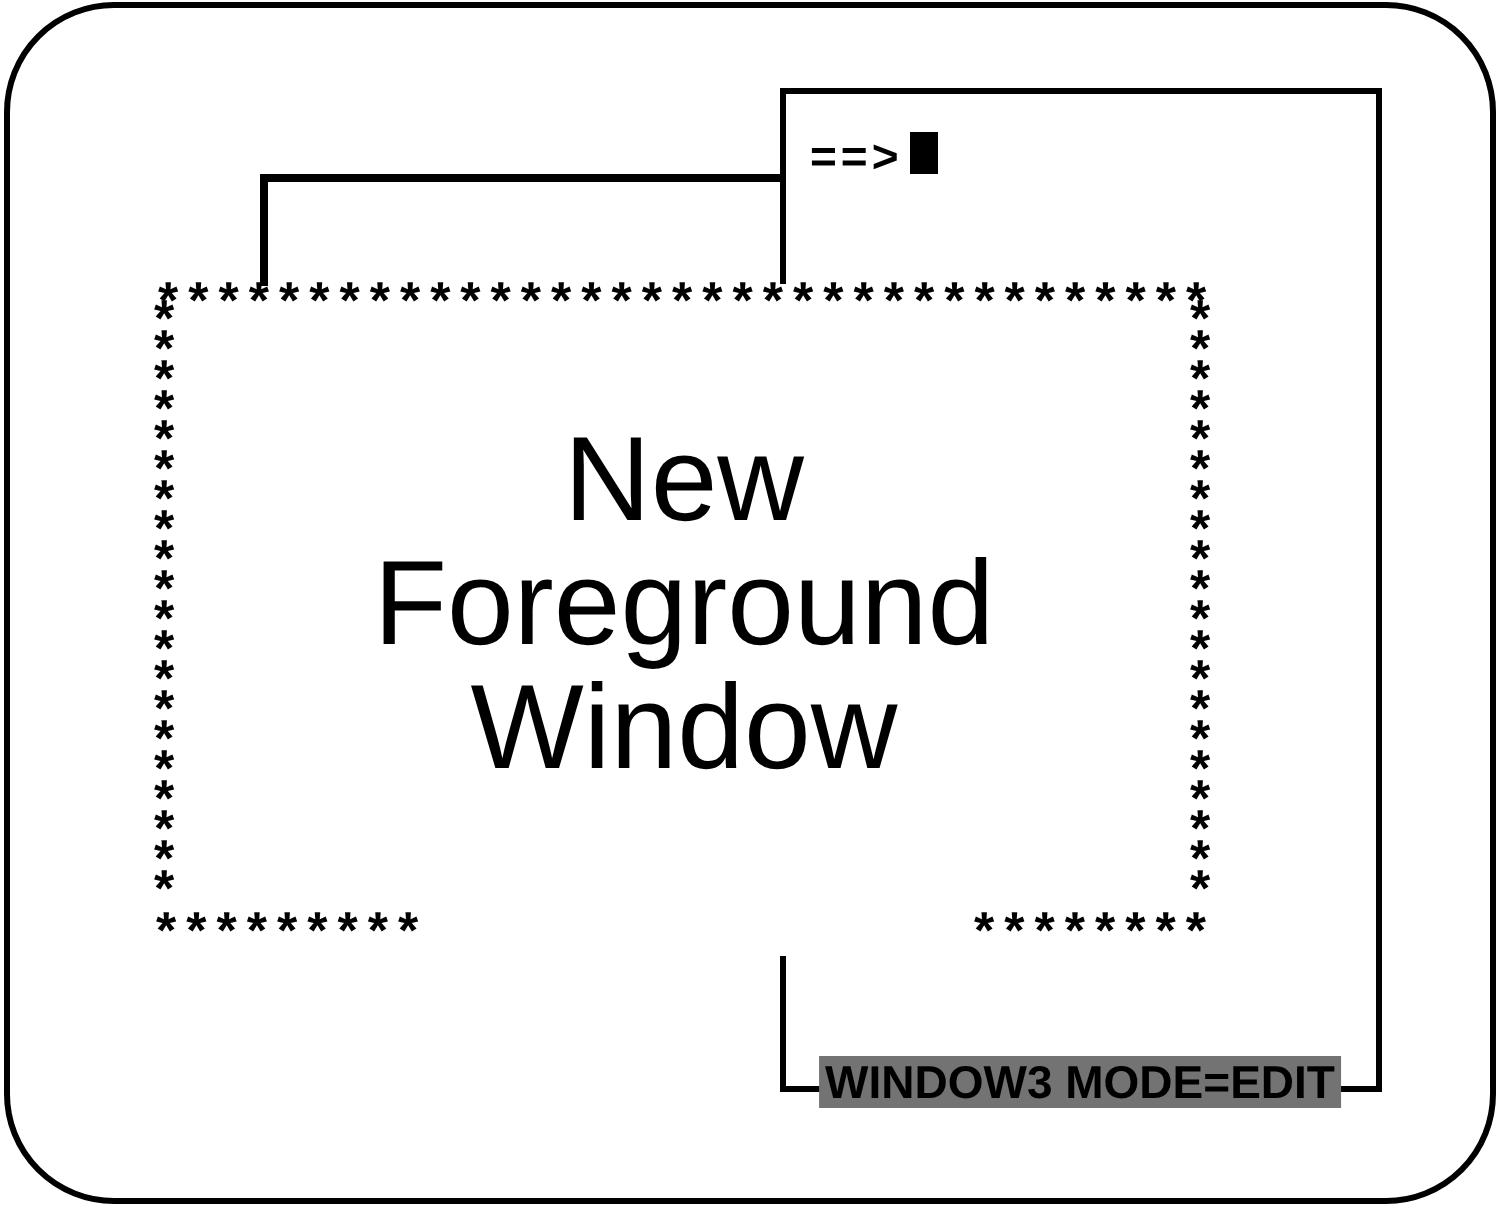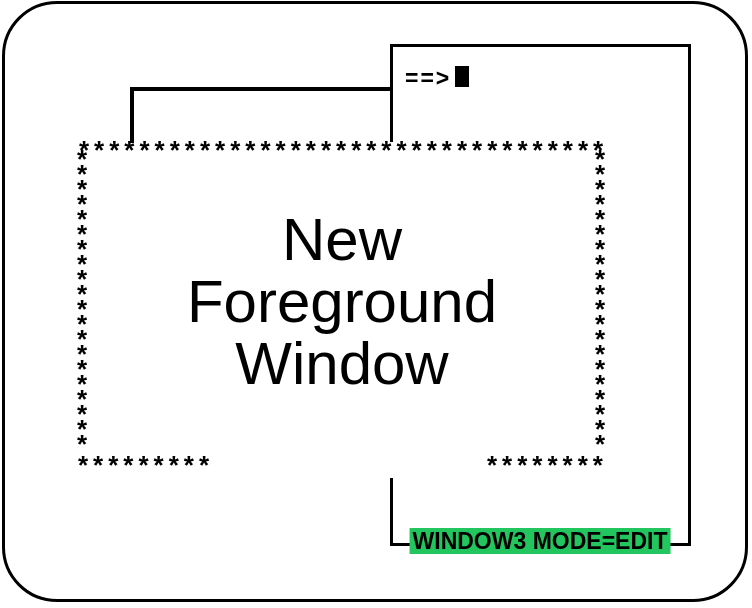--- a/index.html
+++ b/index.html
@@ -43,21 +43,21 @@
   }
   
   .w2-bottom{position:absolute;left:78px;top:449px;width:528px;height:30px;}
   .w2-bottom .bl{position:absolute;left:0;top:3px;line-height:26px;}
   .w2-bottom .br{position:absolute;left:409px;top:3px;line-height:26px;}
   .mode-label{font-size:23px;font-weight:bold;line-height:26px;white-space:nowrap;}
   .w2-label{position:absolute;left:147px;top:4px;}
   
   .w3-label{
     position:absolute;left:540px;top:528px;transform:translateX(-50%);
-    background:#22c55e;padding:0 3px;
+    background:#737373;padding:0 3px;
   }
 </style>
 </head>
 <body>
 
 <div class="stage">
 
   <div class="screen-border"></div>
 
   <div class="ln w3-top"></div>

